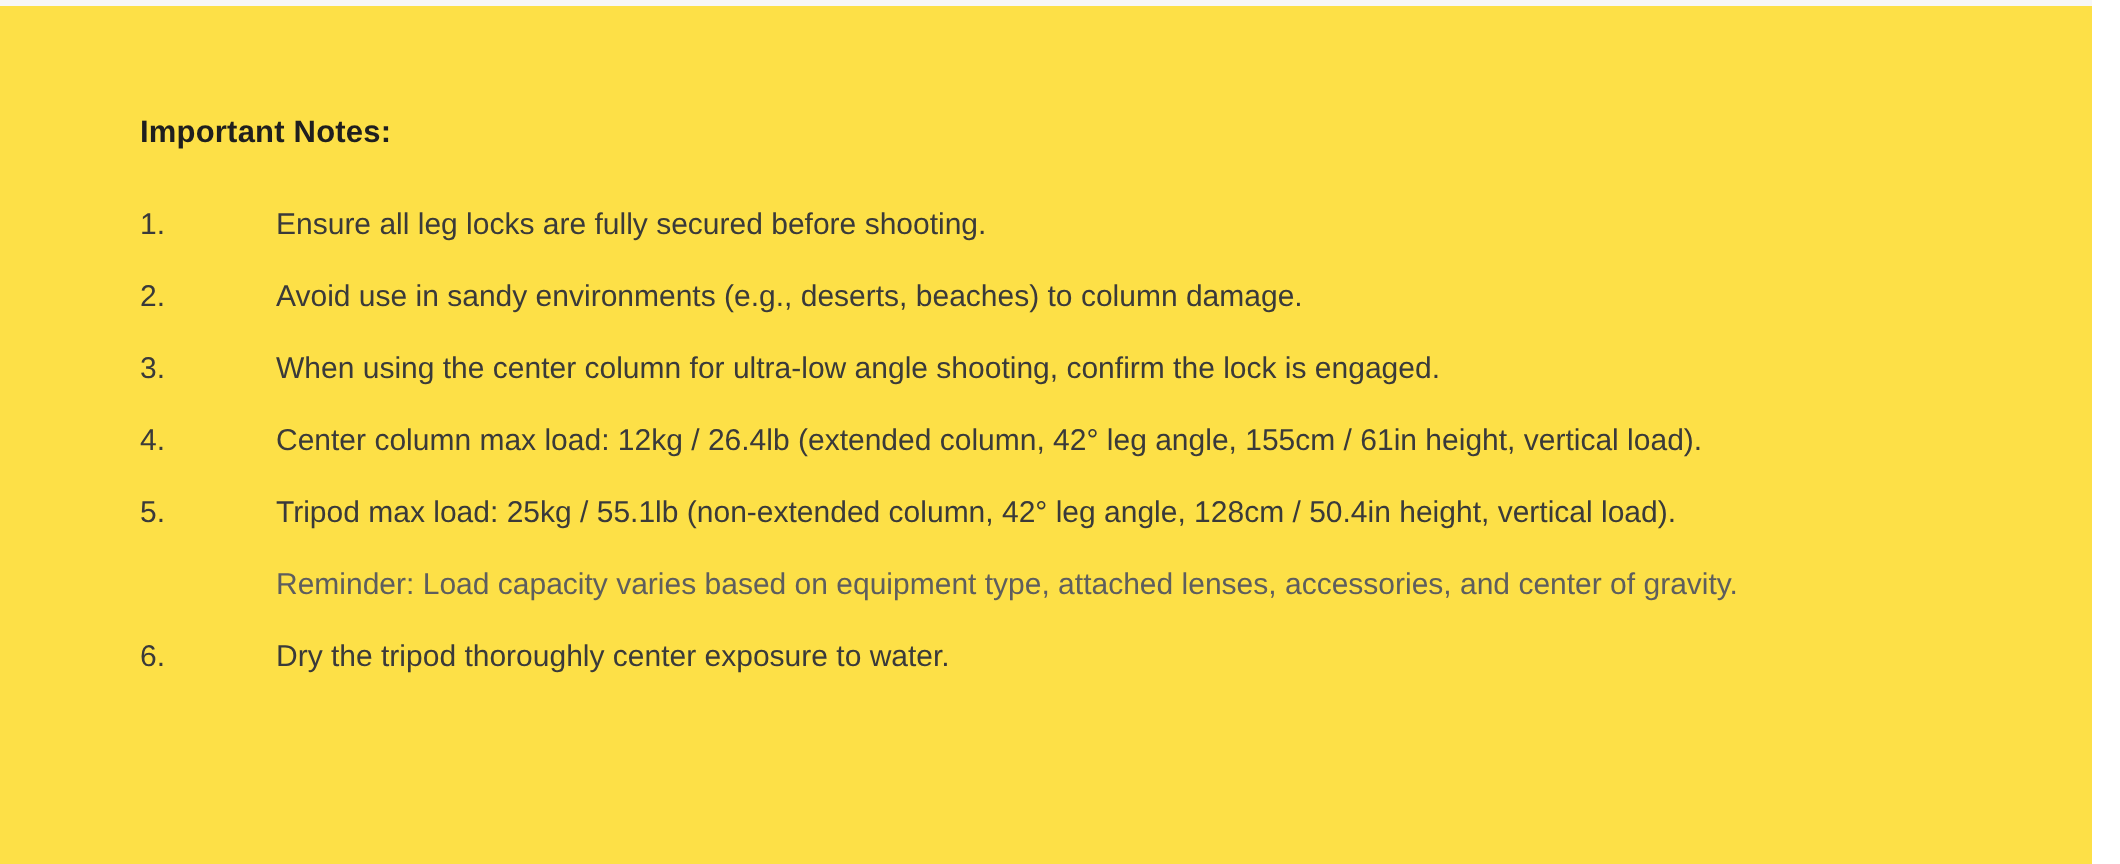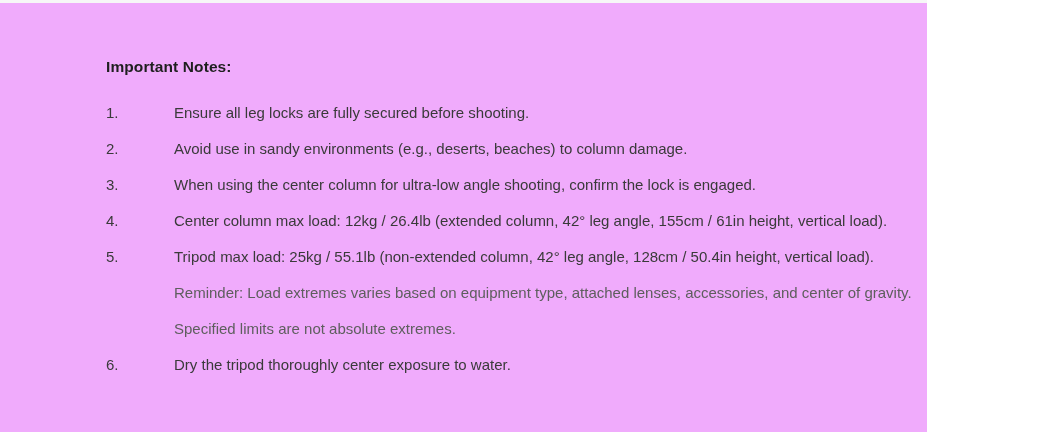--- a/index.html
+++ b/index.html
@@ -4,24 +4,23 @@
 <style>
   * { margin: 0; padding: 0; box-sizing: border-box; }
   html, body {
     width: 1060px;
     height: 432px;
     overflow: hidden;
     font-family: "Liberation Sans", "DejaVu Sans", sans-serif;
   }
   .page {
     position: relative;
-    width: 927px;
+    width: 1046px;
     height: 432px;
-    background: #f0abfc;
-    padding-left: 36px;
+    background: #fde047;
   }
   .page-top-strip {
     position: absolute;
     top: 0; left: 0;
     width: 100%;
     height: 3px;
     background: #f7f7f7;
   }
   .content {
     padding: 57px 0 0 70px;
@@ -91,27 +90,23 @@
       <span class="note-text">Center column max load: 12kg / 26.4lb (extended column, 42° leg angle, 155cm / 61in height, vertical load).</span>
     </div>
 
     <div class="note-row">
       <span class="note-number">5.</span>
       <span class="note-text">Tripod max load: 25kg / 55.1lb (non-extended column, 42° leg angle, 128cm / 50.4in height, vertical load).</span>
     </div>
 
     <div class="reminder-row">
       <span class="note-number"></span>
-      <span class="note-text">Reminder: Load extremes varies based on equipment type, attached lenses, accessories, and center of gravity.</span>
+      <span class="note-text">Reminder: Load capacity varies based on equipment type, attached lenses, accessories, and center of gravity.</span>
     </div>
 
-    <div class="reminder-row">
-      <span class="note-number"></span>
-      <span class="note-text">Specified limits are not absolute extremes.</span>
-    </div>
 
     <div class="note-row">
       <span class="note-number">6.</span>
       <span class="note-text">Dry the tripod thoroughly center exposure to water.</span>
     </div>
 
   </div>
 </div>
 
 </body></html>

